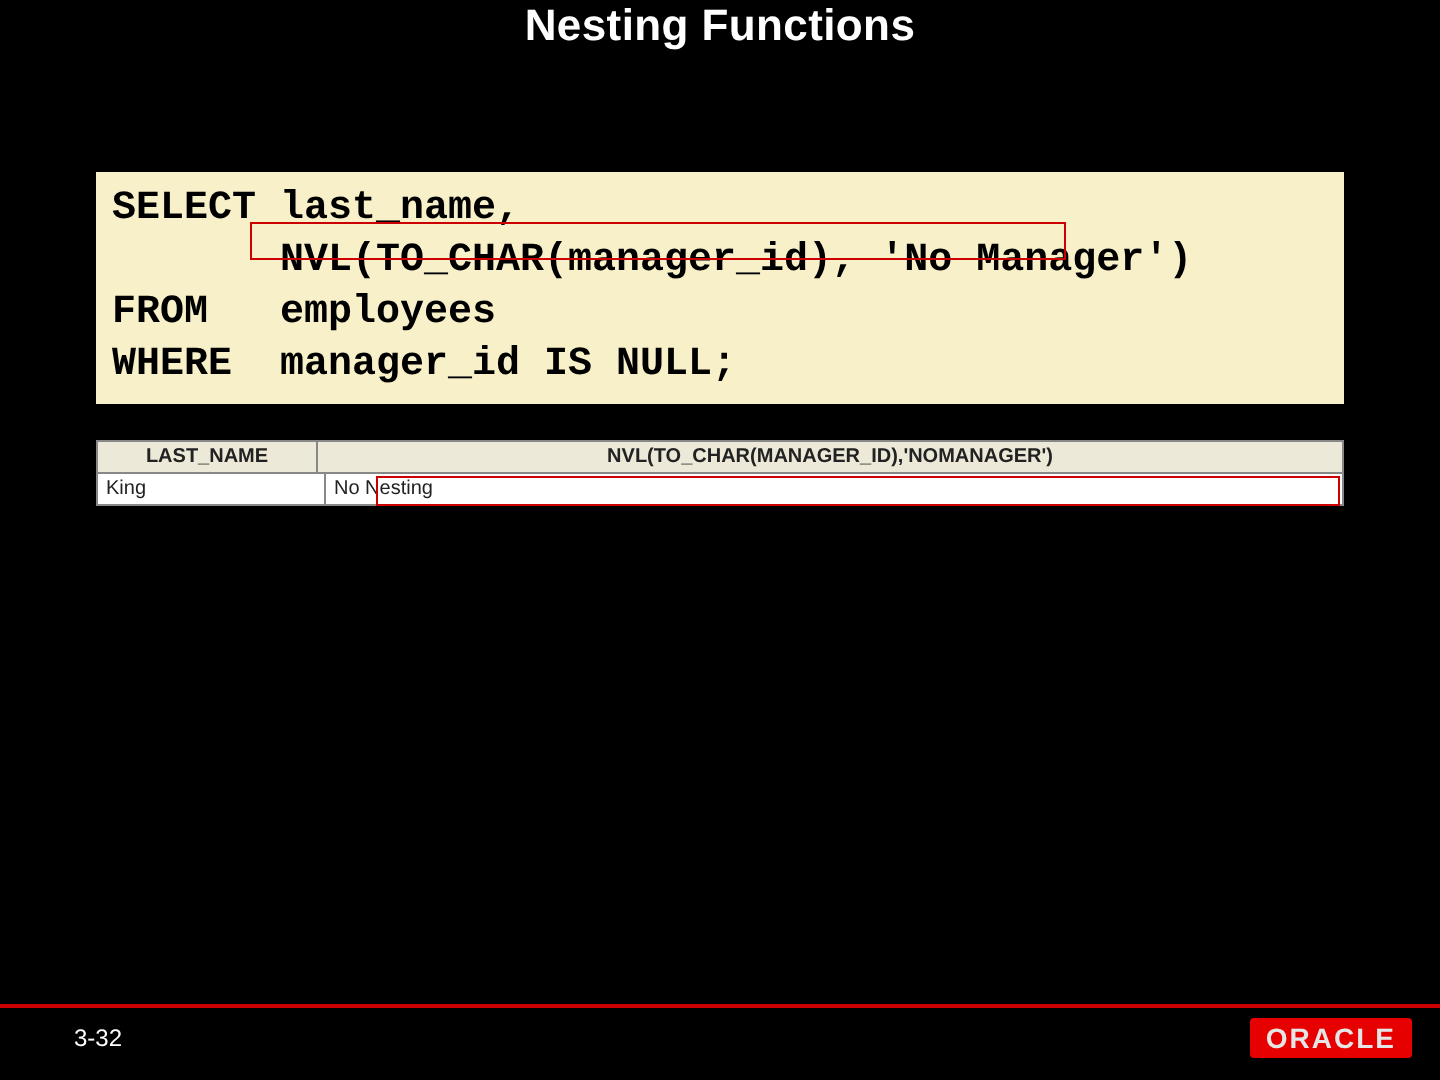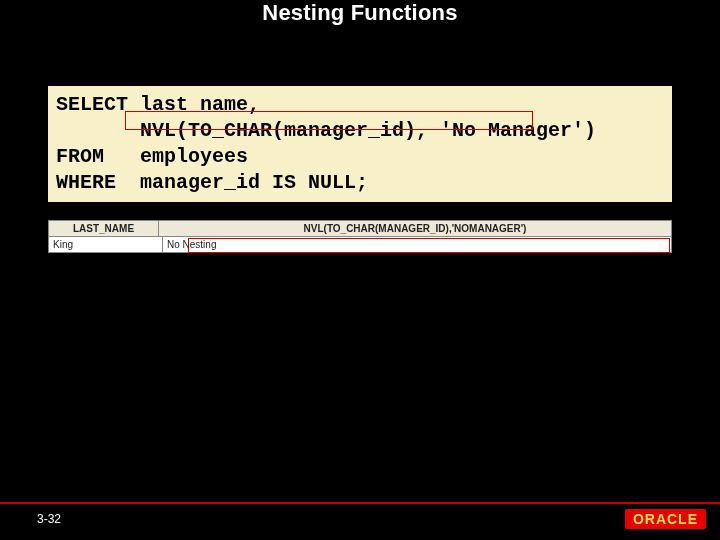--- a/index.html
+++ b/index.html
@@ -115,21 +115,21 @@
     text-align: center;
     flex: 1;
   }
   .logo {
     width: 100px;
     text-align: right;
   }
   .oracle-logo {
     display: inline-block;
     background: #e60000;
-    color: #fde047;
+    color: #e5e5e5;
     font-weight: bold;
     font-size: 14px;
     letter-spacing: 1px;
     padding: 2px 8px;
     border-radius: 2px;
     font-family: Arial, sans-serif;
   }
   .red-line {
     position: absolute;
     bottom: 36px;

